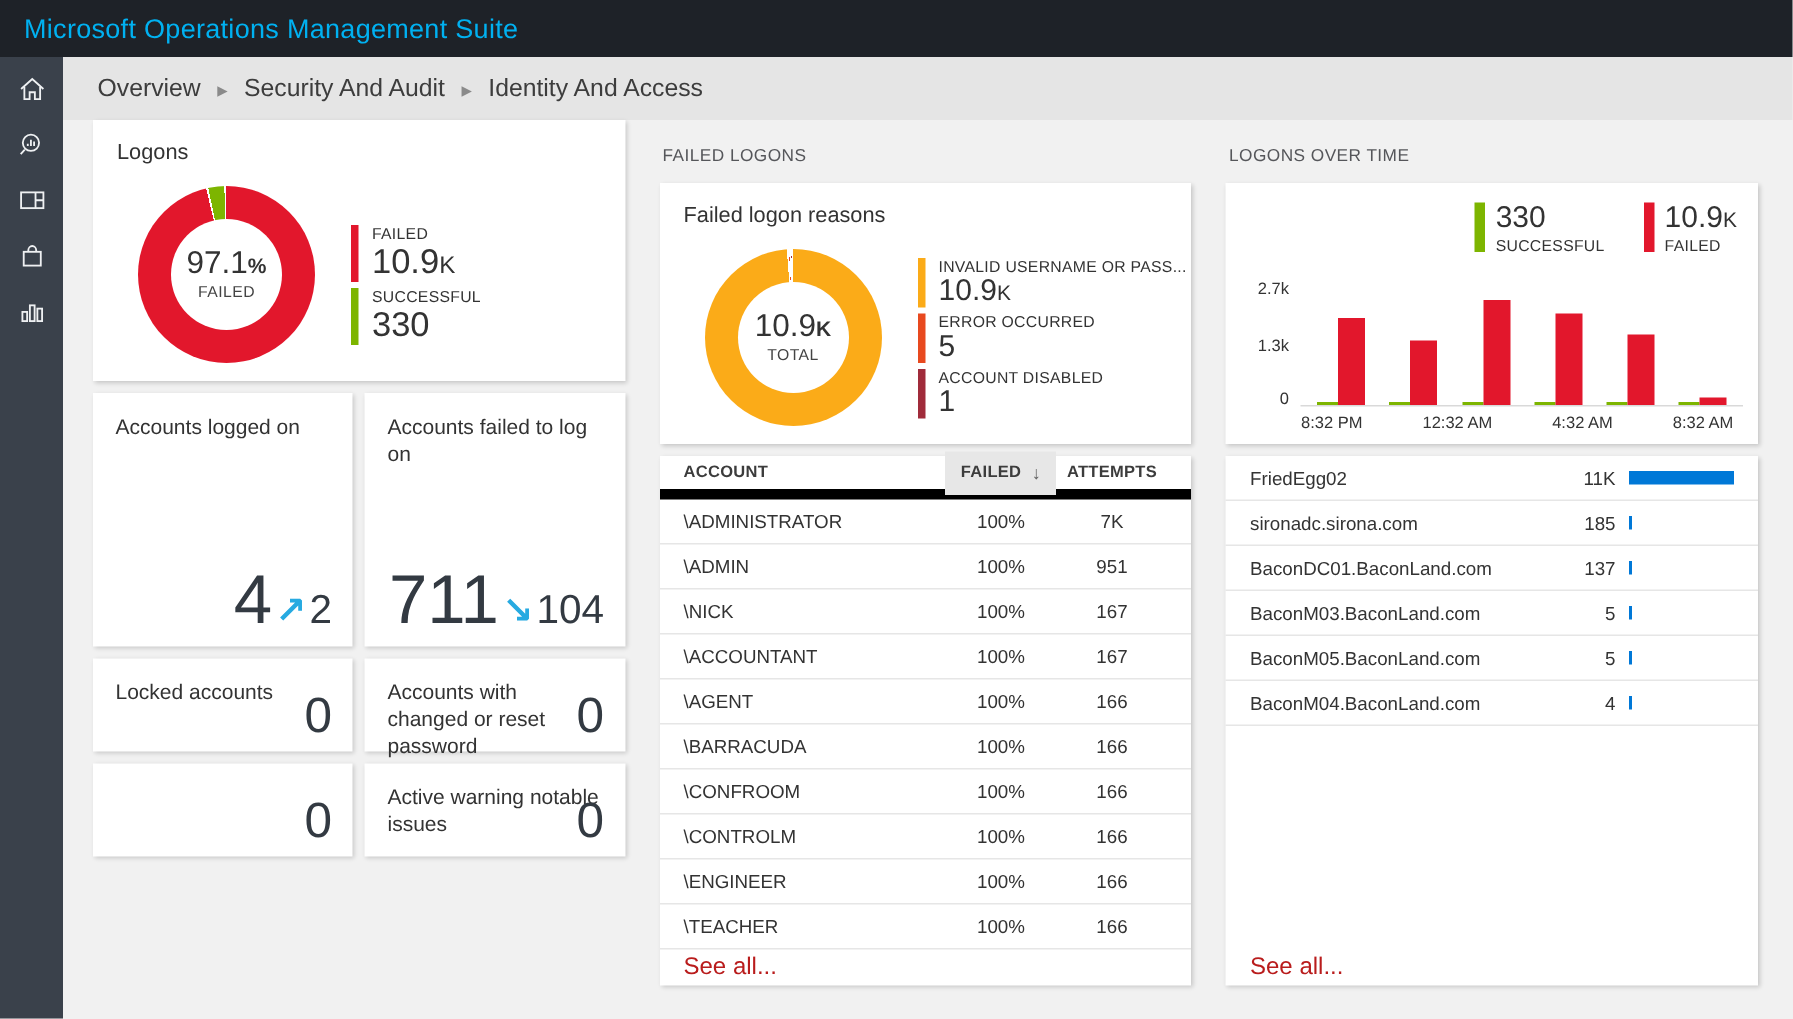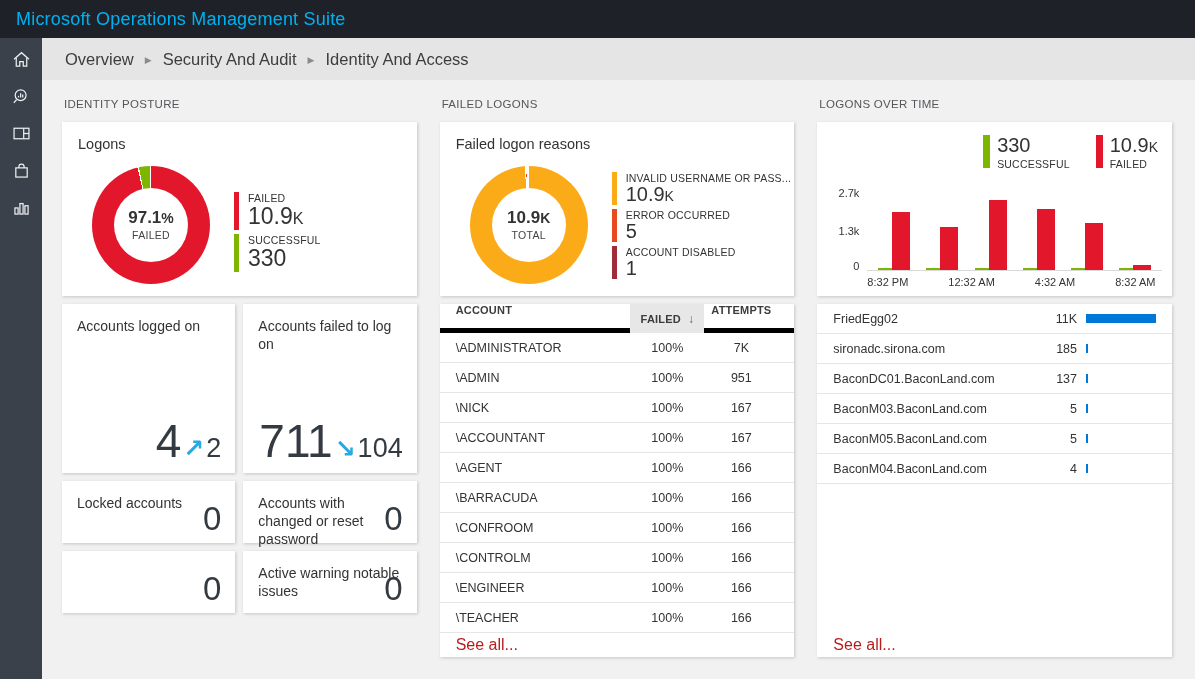--- a/index.html
+++ b/index.html
@@ -37,21 +37,21 @@
 
   
   .donut-card { height:174px; margin-bottom:8px; position:relative;
     padding:14px 16px; cursor:pointer; }
   .card-title { font-size:14.5px; color:#333; }
   .donut { position:absolute; left:30px; top:44px; width:118px; height:118px;
     border-radius:50%; }
   .donut-hole { position:absolute; inset:22px; background:#fff; border-radius:50%;
     display:flex; flex-direction:column; align-items:center; justify-content:center; }
   .dc-line { line-height:1; color:#333; }
-  .dc-value { font-size:17px; font-weight:700; }
+  .dc-value { font-size:21px; font-weight:400; }
   .dc-unit { font-size:14px; font-weight:700; }
   .dc-label { font-size:10.5px; color:#444; margin-top:3px; letter-spacing:.3px; }
   .donut-legend { position:absolute; left:172px; }
   .donut-legend.pos-a { top:70px; }
   .donut-legend.pos-b { top:50px; }
   .legend-item { display:flex; margin-bottom:4px; }
   .legend-bar { width:5px; margin-right:9px; }
   .pos-a .legend-bar { height:38px; }
   .pos-b .legend-bar { height:33px; }
   .legend-label { font-size:10.5px; color:#333; letter-spacing:.2px; white-space:nowrap; }
@@ -69,22 +69,22 @@
   .tile-title { font-size:14px; color:#333; line-height:1.3; }
   .tile-value-row { position:absolute; right:14px; bottom:6px; display:flex;
     align-items:baseline; }
   .tile-value { font-size:46px; color:#333a42; line-height:1.1; }
   .tile.short .tile-value { font-size:33px; }
   .trend-icon { font-size:25px; font-weight:700; color:#27aae1; margin:0 2px; }
   .trend-value { font-size:27px; color:#333a42; }
 
   
   .table-card { height:353px; display:flex; flex-direction:column; cursor:default; }
-  .t-head { height:29px; display:flex; align-items:flex-start; font-size:11px;
-    font-weight:700; color:#3c3c3c; border-bottom:5px solid #000000;
+  .t-head { height:29px; display:flex; align-items:center; font-size:11px;
+    font-weight:700; color:#3c3c3c; border-bottom:7px solid #000000;
     padding:0 16px; letter-spacing:.2px; }
   .t-row { height:30px; display:flex; align-items:center; font-size:12.5px;
     color:#333; border-bottom:1px solid #e6e6e6; padding:0 16px; cursor:pointer; }
   .fl-account { flex:1; }
   .fl-failed { width:74px; text-align:center; }
   .fl-attempts { width:74px; text-align:center; }
   .t-head .fl-failed { background:#e7e7e7; height:29px; display:flex;
     align-items:center; justify-content:center; gap:7px; }
   .sort-icon { font-size:12px; color:#666; font-weight:400; }
   .see-all { display:flex; align-items:center; height:24px; padding:0 16px;
@@ -164,21 +164,20 @@
   <span class="crumb">Overview</span>
   <span class="crumb-sep">▶</span>
   <span class="crumb">Security And Audit</span>
   <span class="crumb-sep">▶</span>
   <span class="crumb">Identity And Access</span>
 </div>
 
 <div class="content">
 
   <section class="column">
-    <div class="section-title">IDENTITY POSTURE</div>
 
     <div class="card donut-card">
       <div class="card-title">Logons</div>
       <div class="donut" id="donut-0" style="background: conic-gradient(rgb(226, 23, 44) 0deg, rgb(226, 23, 44) 346.703deg, rgb(255, 255, 255) 346.703deg, rgb(255, 255, 255) 348.103deg, rgb(125, 181, 0) 348.103deg, rgb(125, 181, 0) 358.6deg, rgb(255, 255, 255) 358.6deg, rgb(255, 255, 255) 360deg);">
         <div class="donut-hole">
           <div class="dc-line"><span class="dc-value">97.1</span><span class="dc-unit">%</span></div>
           <div class="dc-label">FAILED</div>
         </div>
       </div>
       <div class="donut-legend pos-a" id="legend-0">

